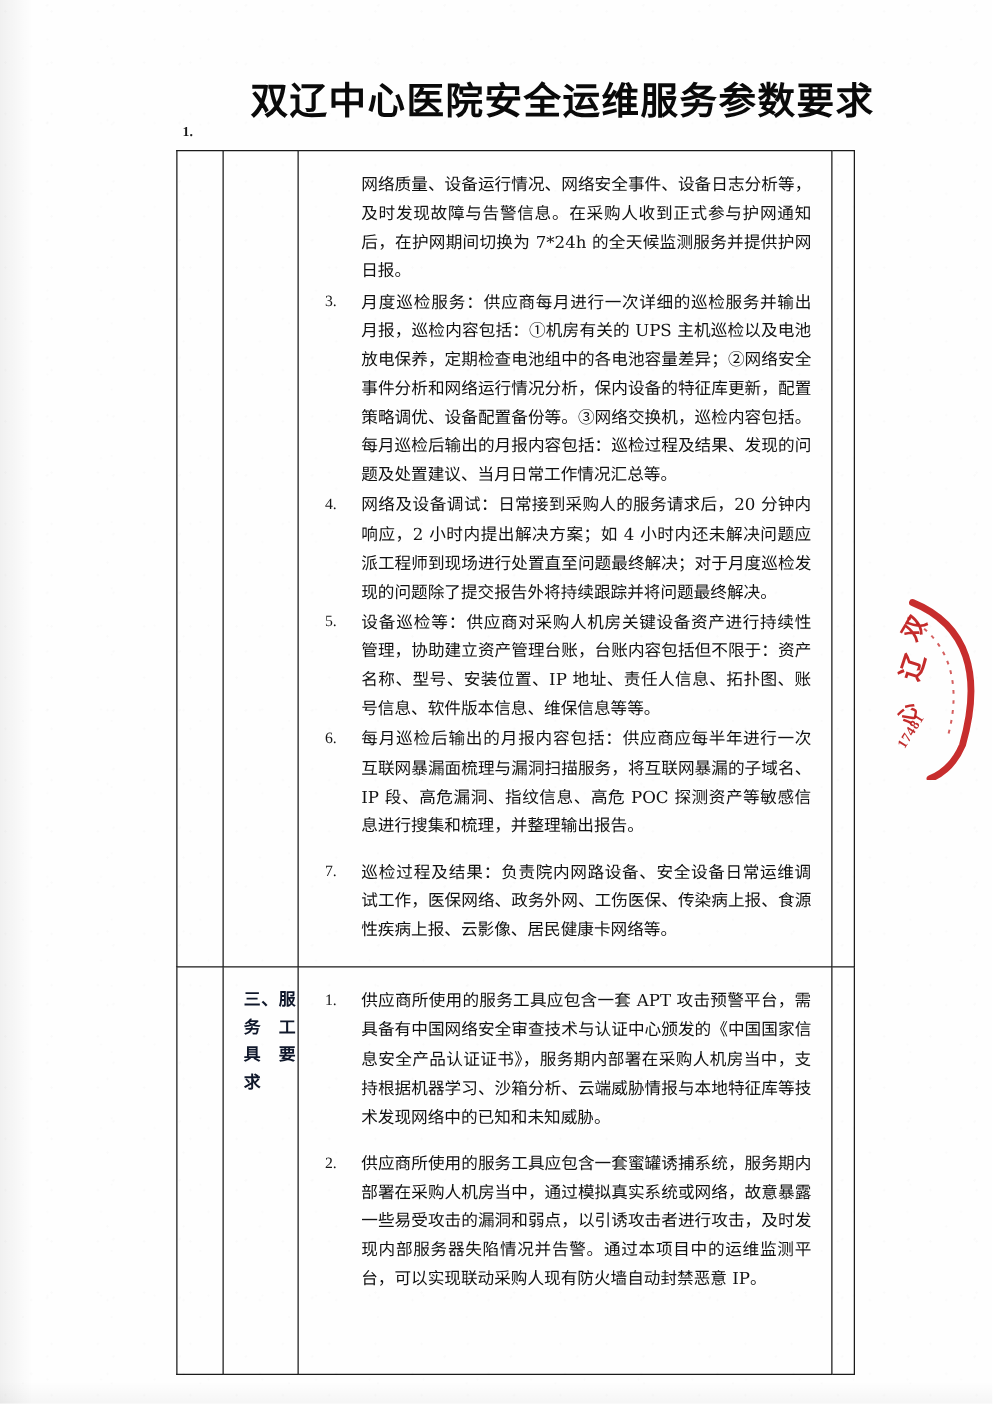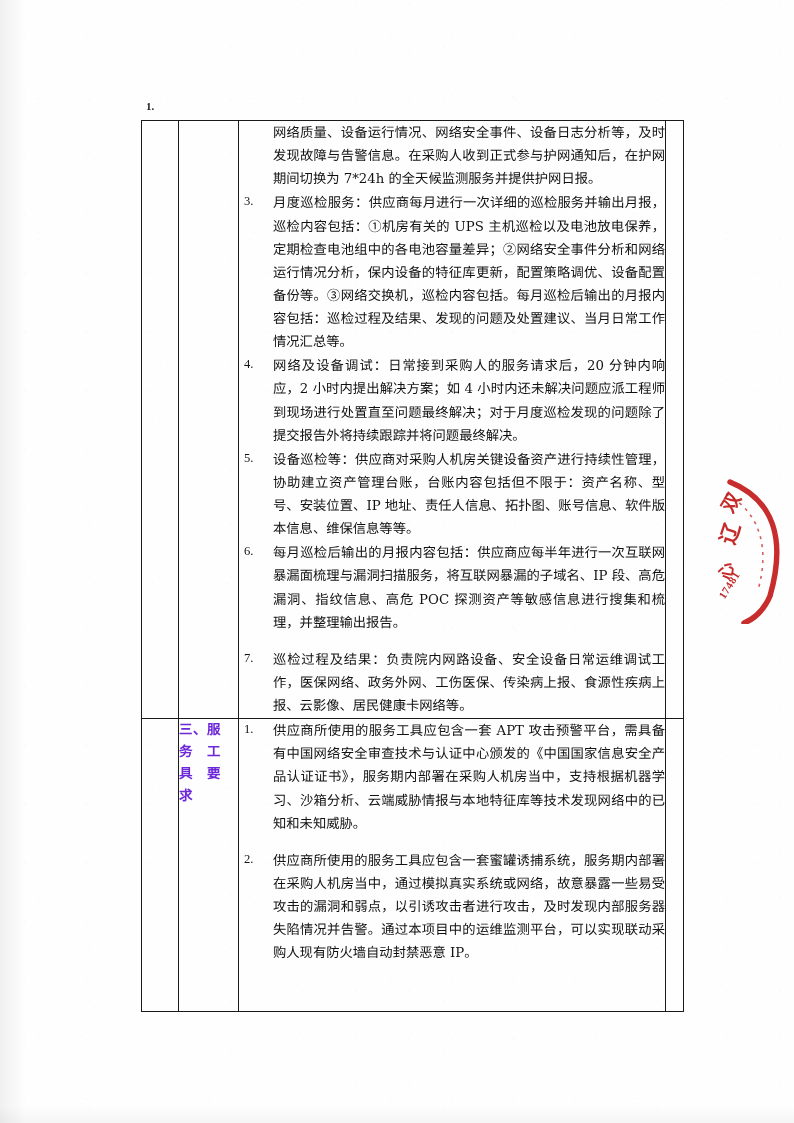--- a/index.html
+++ b/index.html
@@ -82,35 +82,35 @@
     position: absolute;
     left: 141px;
     top: 120px;
     width: 542px;
     border-collapse: collapse;
     table-layout: fixed;
   }
   .req-table td {
     border: 1.3px solid #1a1a1a;
     vertical-align: top;
-    padding: 0;
+    padding: 16px;
   }
   .col-a { width: 37px; }
   .col-b { width: 60px; }
   .col-c { width: 427px; }
   .col-d { width: 18px; }
 
   
   .vlabel {
     padding: 10px 5px 6px 5px;
     font-size: 13.5px;
     font-weight: 700;
     line-height: 1.62;
     letter-spacing: 0.5px;
-    color: #6d28d9;
+    color: #0f172a;
     text-align: justify;
   }
   .vlabel .vline {
     display: flex;
     justify-content: space-between;
     width: 42px;
   }
   .vlabel .vline.single { justify-content: flex-start; }
 
   
@@ -190,20 +190,21 @@
     transform: rotate(-58deg);
     letter-spacing: .5px;
     opacity: .9;
   }
 </style>
 </head>
 <body>
 
 <div class="page">
 
+  <div class="doc-title">双辽中心医院安全运维服务参数要求</div>
 
   <div class="outer-marker">1.</div>
 
   <table class="req-table">
     <colgroup>
       <col class="col-a">
         <col class="col-b">
         <col class="col-c">
         <col class="col-d">
     </colgroup>

